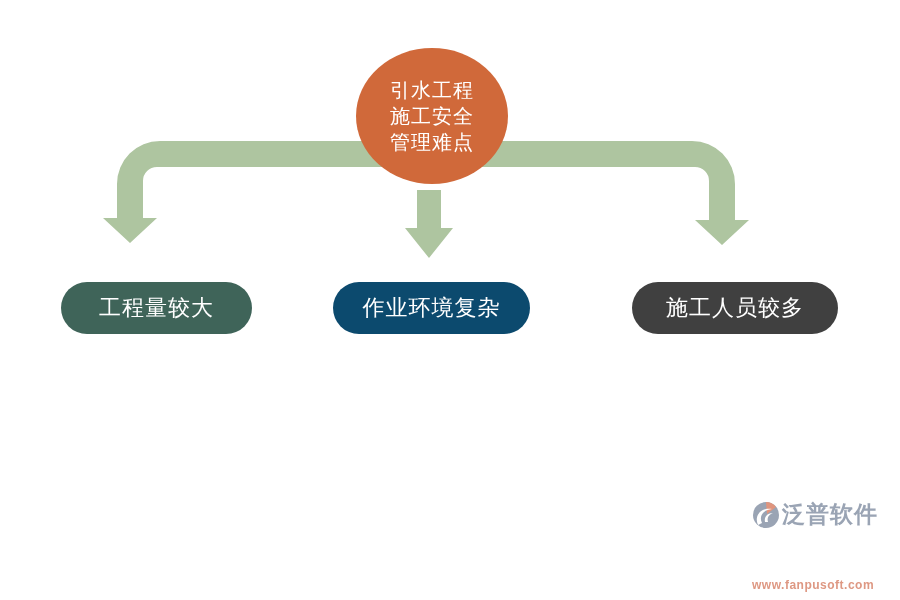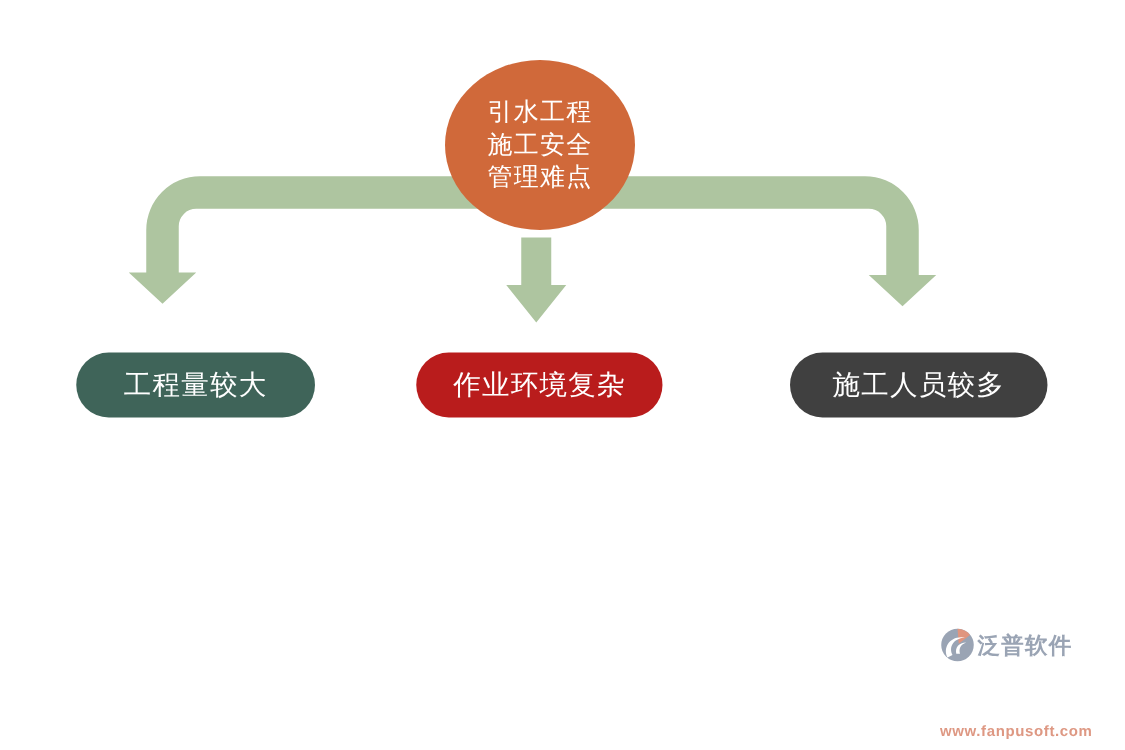--- a/index.html
+++ b/index.html
@@ -23,21 +23,21 @@
     color:#ffffff;font-size:22px;letter-spacing:1px;white-space:nowrap;margin-top:26px;
   }
   .pill-1{left:61px;width:191px;}
   .pill-2{left:333px;width:197px;}
   .pill-3{left:632px;width:206px;}
   .watermark{
     position:absolute;right:8px;bottom:8px;width:140px;
     display:flex;flex-direction:column;align-items:flex-start;
   }
   .wm-top{display:flex;align-items:center;gap:2px;}
-  .wm-brand{font-size:18px;font-weight:bold;letter-spacing:1px;}
+  .wm-brand{font-size:23px;font-weight:bold;letter-spacing:1px;}
   .wm-url{font-size:12px;font-weight:bold;margin-top:0px;letter-spacing:0.5px;}
 </style>
 </head>
 <body>
 
 <div class="canvas">
 
   <svg class="arrow-layer" viewBox="0 0 900 600" xmlns="http://www.w3.org/2000/svg">
     <path d="M 400 141 L 160 141 A 43 43 0 0 0 117 184 L 117 218 L 103 218 L 130 243 L 157 218 L 143 218 L 143 181 A 14 14 0 0 1 157 167 L 400 167 Z" style="fill: rgb(174, 197, 160);"></path>
     <path d="M 417 190 L 441 190 L 441 228 L 453 228 L 429 258 L 405 228 L 417 228 Z" style="fill: rgb(174, 197, 160);"></path>
@@ -46,21 +46,21 @@
 
   <div class="center-node" style="background-color: rgb(208, 105, 58);">
     <span>引水工程</span>
     <span>施工安全</span>
     <span>管理难点</span>
   </div>
 
   <div class="pill pill-1" style="background-color: rgb(63, 100, 89);">
     <span>工程量较大</span>
   </div>
-  <div class="pill pill-2" style="background-color: #b91c1c;">
+  <div class="pill pill-2" style="background-color: #0c4a6e;">
     <span>作业环境复杂</span>
   </div>
   <div class="pill pill-3" style="background-color: #404040;">
     <span>施工人员较多</span>
   </div>
 
   <div class="watermark">
     <div class="wm-top">
       <svg width="28" height="28" viewBox="0 0 28 28">
         <circle cx="14" cy="14" r="13" style="fill: rgb(154, 164, 180);"></circle>

